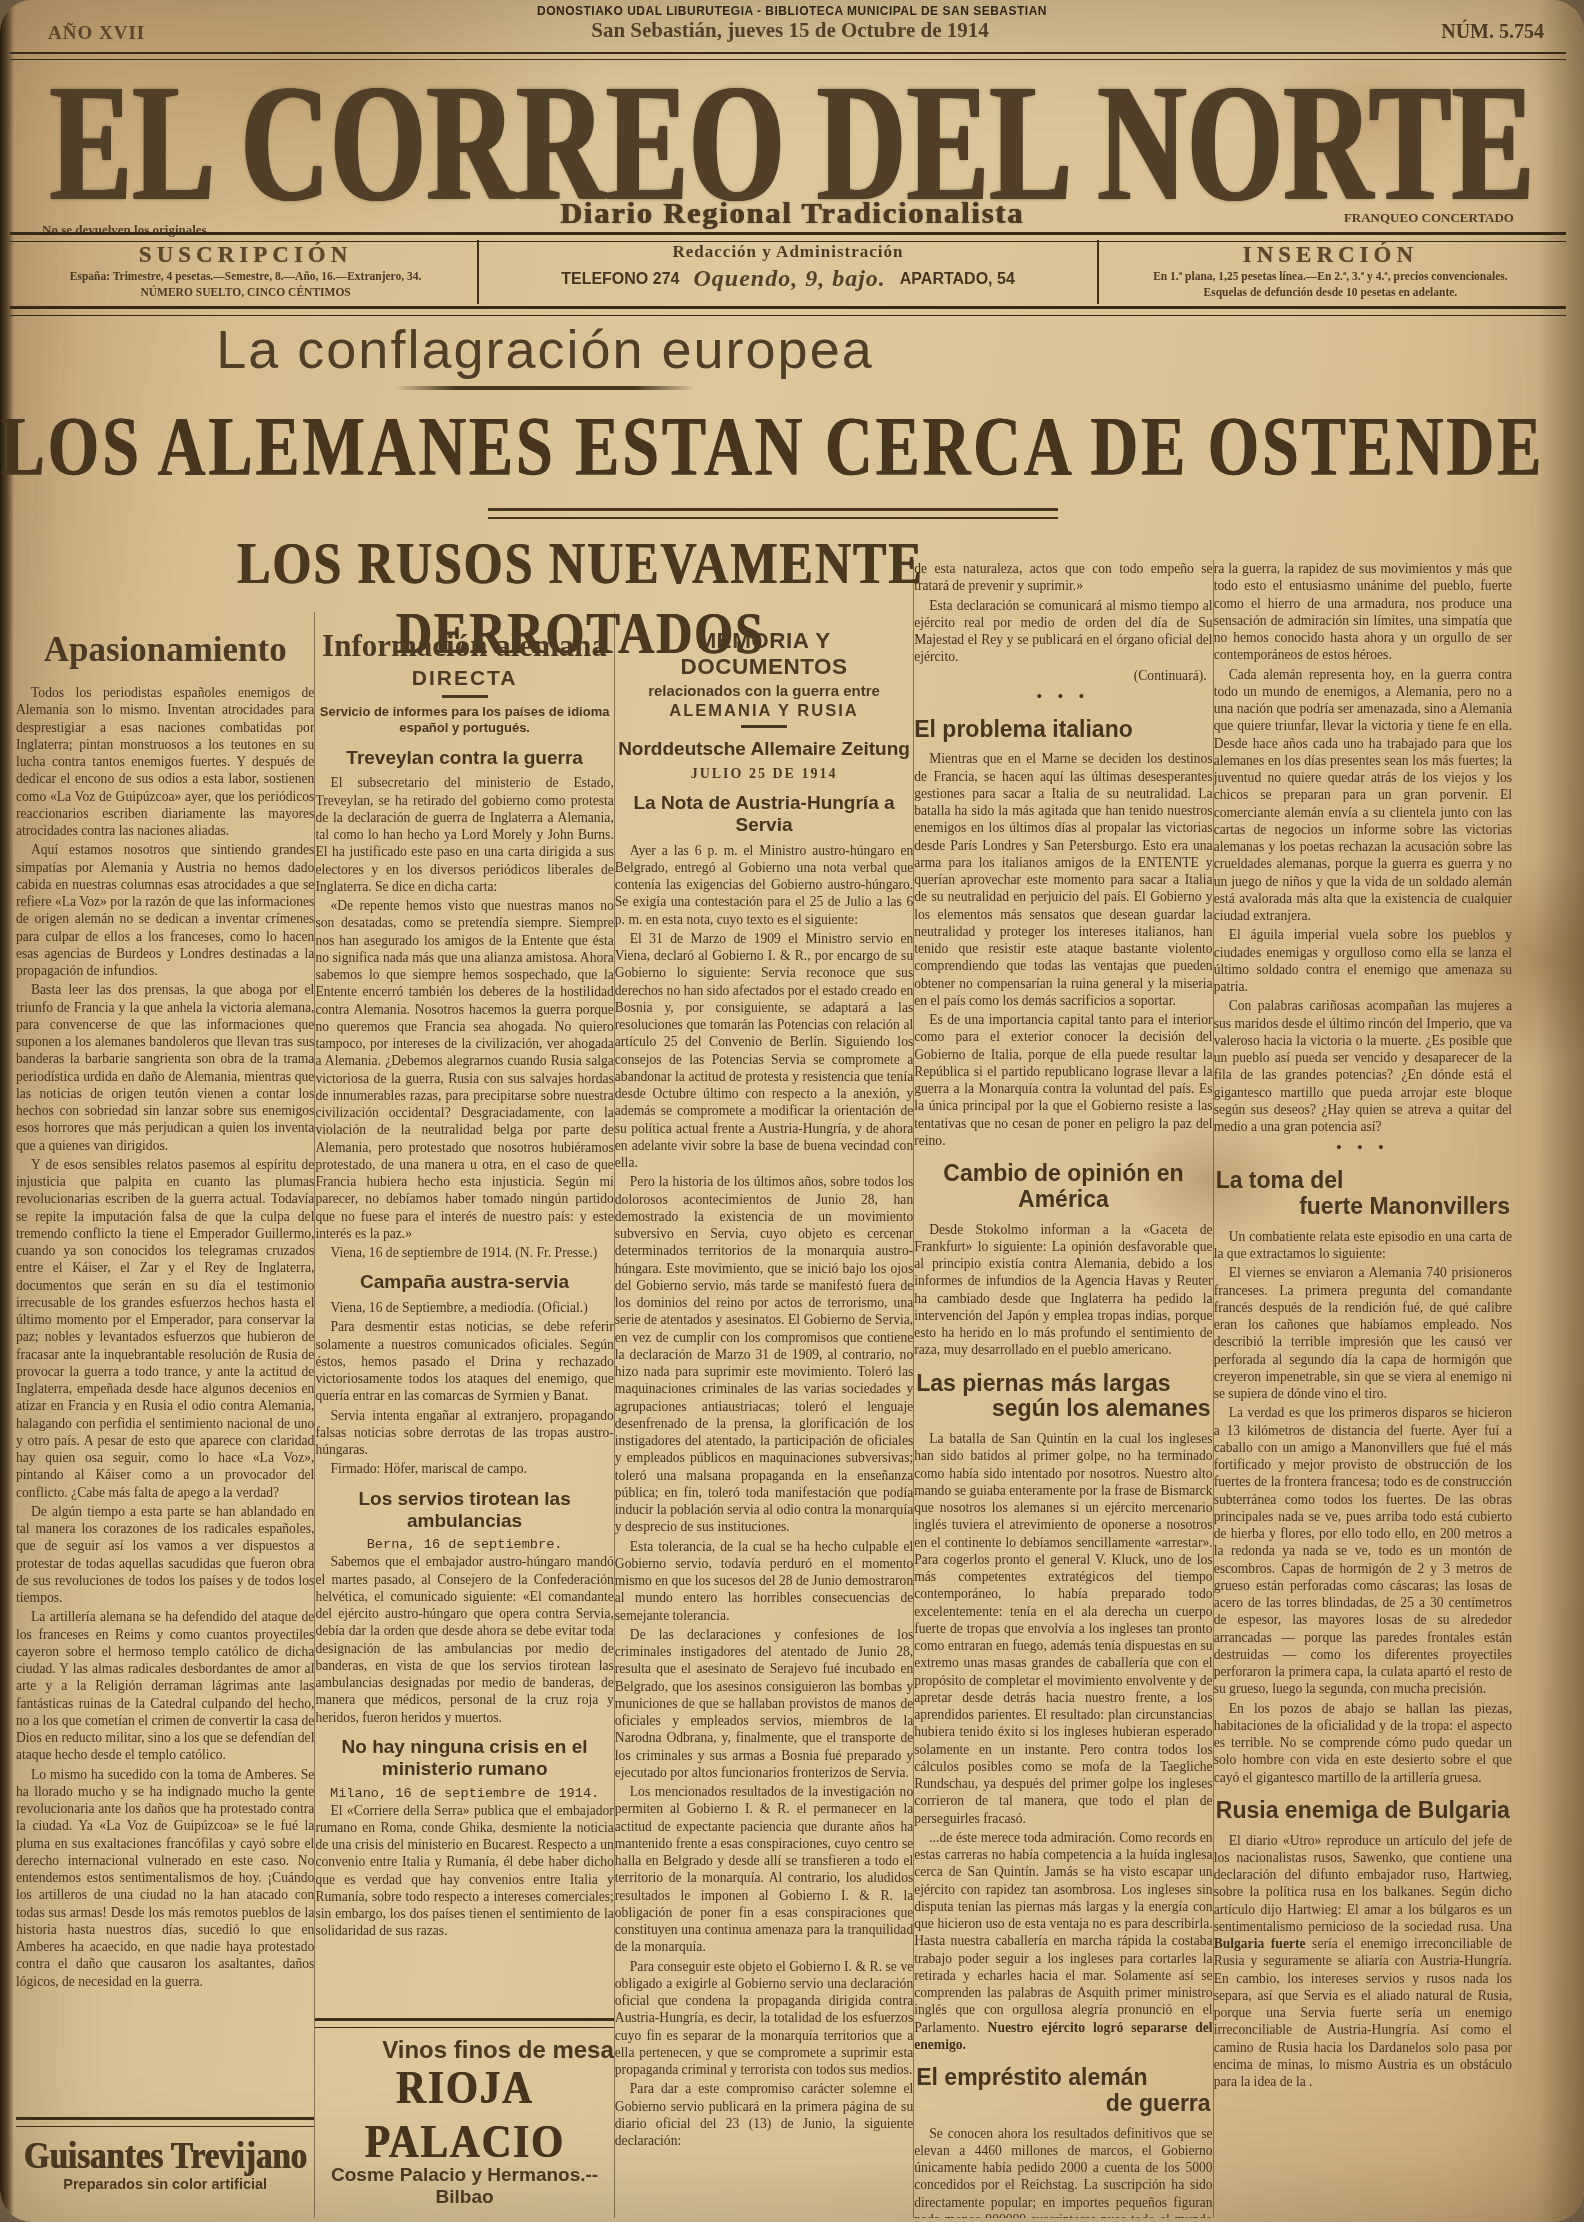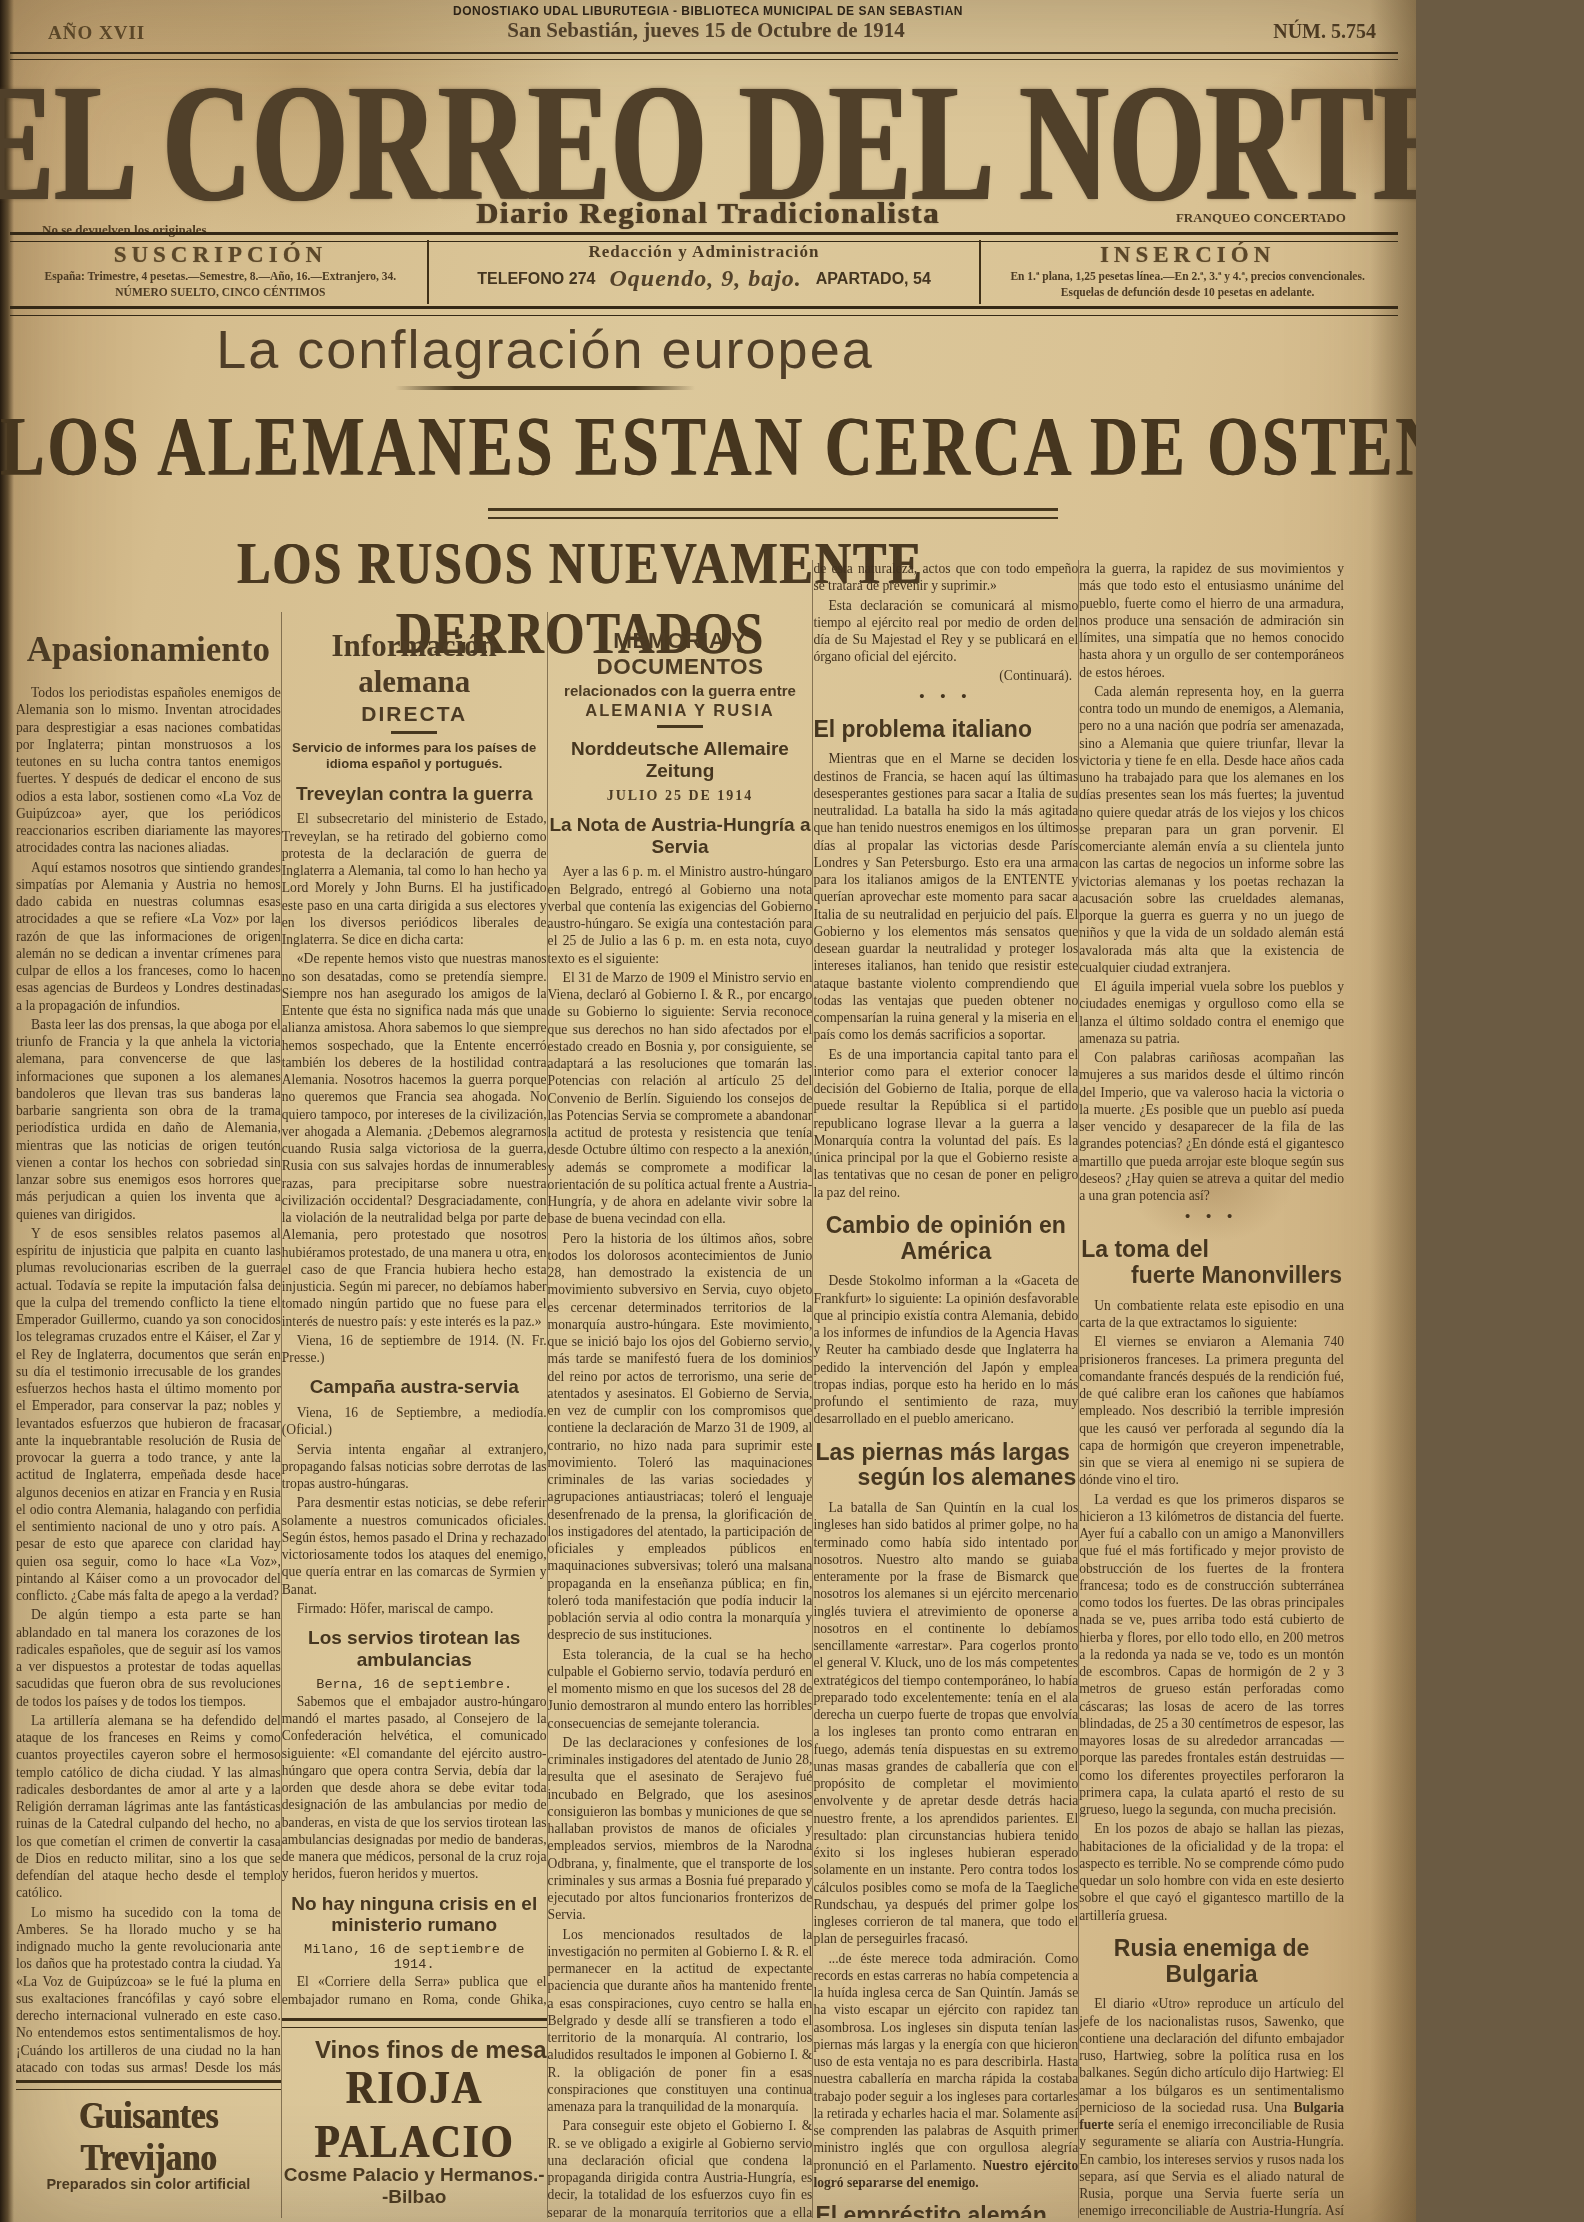--- a/index.html
+++ b/index.html
@@ -1,26 +1,27 @@
 <!DOCTYPE html>
 <html><head>
 <meta charset="utf-8">
 <style>
   html,body{margin:0;padding:0;background:#6b5b43;}
   .page{
-    position:relative;width:1416px;height:2222px;overflow:hidden;
+    position:relative;width:1584px;height:2222px;overflow:hidden;
     font-family:"Liberation Serif",serif;color:#44331f;
     background:
       radial-gradient(ellipse 420px 260px at 300px 70px, rgba(146,103,48,.30), rgba(146,103,48,0) 70%),
       radial-gradient(ellipse 160px 110px at 1368px 120px, rgba(140,95,45,.25), rgba(140,95,45,0) 70%),
       radial-gradient(ellipse 120px 90px at 1210px 1180px, rgba(120,82,40,.28), rgba(120,82,40,0) 70%),
       radial-gradient(ellipse 200px 150px at 1540px 960px, rgba(125,88,42,.35), rgba(125,88,42,0) 70%),
       radial-gradient(ellipse 900px 500px at 50% 108%, rgba(240,226,190,.45), rgba(240,226,190,0) 70%),
       linear-gradient(100deg,#c3a373 0%,#d5bd8e 14%,#dcc89b 40%,#d9c294 68%,#cdb080 92%,#bfa070 100%);
     box-shadow:inset 0 0 120px rgba(60,40,15,.35);
+    border-radius:32px;
   }
   .spine{position:absolute;left:0;top:0;bottom:0;width:14px;
     background:linear-gradient(90deg,#241a0f,#5d4a2e 55%,rgba(93,74,46,0));}
   .right-shade{position:absolute;right:0;top:0;bottom:0;width:46px;
     background:linear-gradient(270deg,rgba(70,50,22,.38),rgba(70,50,22,0));}
 
   
   .stamp{position:absolute;top:4px;left:0;right:0;text-align:center;
     font-family:"Liberation Sans",sans-serif;font-size:12px;font-weight:700;
     color:#2e2418;letter-spacing:.5px;}
@@ -208,22 +209,22 @@
           <div class="b-btitle">Información alemana</div>
           <div class="b-btitle2">DIRECTA</div>
           <div class="b-rule"></div>
           <div class="b-tag">Servicio de informes para los países de idioma español y portugués.</div>
           <div class="b-h">Treveylan contra la guerra</div>
           <p class="b-p">El subsecretario del ministerio de Estado, Treveylan, se ha retirado del gobierno como protesta de la declaración de guerra de Inglaterra a Alemania, tal como lo han hecho ya Lord Morely y John Burns. El ha justificado este paso en una carta dirigida a sus electores y en los diversos periódicos liberales de Inglaterra. Se dice en dicha carta:</p>
           <p class="b-p">«De repente hemos visto que nuestras manos no son desatadas, como se pretendía siempre. Siempre nos han asegurado los amigos de la Entente que ésta no significa nada más que una alianza amistosa. Ahora sabemos lo que siempre hemos sospechado, que la Entente encerró también los deberes de la hostilidad contra Alemania. Nosotros hacemos la guerra porque no queremos que Francia sea ahogada. No quiero tampoco, por intereses de la civilización, ver ahogada a Alemania. ¿Debemos alegrarnos cuando Rusia salga victoriosa de la guerra, Rusia con sus salvajes hordas de innumerables razas, para precipitarse sobre nuestra civilización occidental? Desgraciadamente, con la violación de la neutralidad belga por parte de Alemania, pero protestado que nosotros hubiéramos protestado, de una manera u otra, en el caso de que Francia hubiera hecho esta injusticia. Según mi parecer, no debíamos haber tomado ningún partido que no fuese para el interés de nuestro país: y este interés es la paz.»</p>
           <p class="b-p">Viena, 16 de septiembre de 1914. (N. Fr. Presse.)</p>
           <div class="b-h">Campaña austra-servia</div>
           <p class="b-p">Viena, 16 de Septiembre, a mediodía. (Oficial.)</p>
+          <p class="b-p">Para desmentir estas noticias, se debe referir solamente a nuestros comunicados oficiales. Según éstos, hemos pasado el Drina y rechazado victoriosamente todos los ataques del enemigo, que quería entrar en las comarcas de Syrmien y Banat.</p>
           <p class="b-p">Servia intenta engañar al extranjero, propagando falsas noticias sobre derrotas de las tropas austro-húngaras.</p>
-          <p class="b-p">Para desmentir estas noticias, se debe referir solamente a nuestros comunicados oficiales. Según éstos, hemos pasado el Drina y rechazado victoriosamente todos los ataques del enemigo, que quería entrar en las comarcas de Syrmien y Banat.</p>
           <p class="b-p">Firmado: Höfer, mariscal de campo.</p>
           <div class="b-h">Los servios tirotean las ambulancias</div>
           <div class="b-date">Berna, 16 de septiembre.</div>
           <p class="b-p">Sabemos que el embajador austro-húngaro mandó el martes pasado, al Consejero de la Confederación helvética, el comunicado siguiente: «El comandante del ejército austro-húngaro que opera contra Servia, debía dar la orden que desde ahora se debe evitar toda designación de las ambulancias por medio de banderas, en vista de que los servios tirotean las ambulancias designadas por medio de banderas, de manera que médicos, personal de la cruz roja y heridos, fueron heridos y muertos.</p>
           <div class="b-h">No hay ninguna crisis en el ministerio rumano</div>
           <div class="b-date">Milano, 16 de septiembre de 1914.</div>
           <p class="b-p">El «Corriere della Serra» publica que el embajador rumano en Roma, conde Ghika, desmiente la noticia de una crisis del ministerio en Bucarest. Respecto a un convenio entre Italia y Rumanía, él debe haber dicho que es verdad que hay convenios entre Italia y Rumanía, sobre todo respecto a intereses comerciales; sin embargo, los dos países tienen el sentimiento de la solidaridad de sus razas.</p>
         </div>
       <div class="col-ad">
           <div class="b-bigrule"></div>

